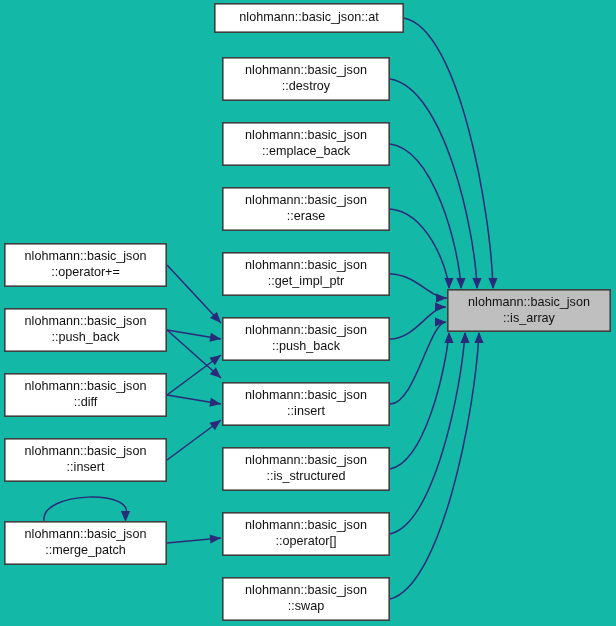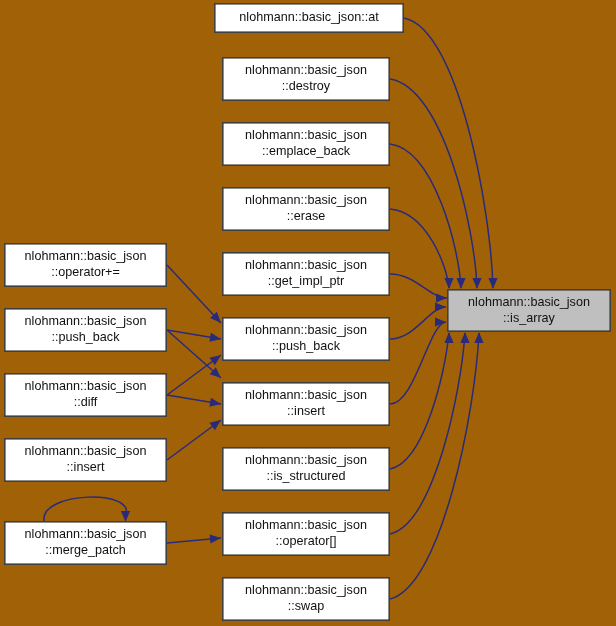--- a/index.html
+++ b/index.html
@@ -4,21 +4,21 @@
 <style>
   html, body {
     margin: 0;
     padding: 0;
     background: #ffffff;
   }
   #graph-root {
     position: relative;
     width: 616px;
     height: 626px;
-    background: #a16207;
+    background: #14b8a6;
     font-family: "Liberation Sans", sans-serif;
     overflow: hidden;
   }
   svg.graph-canvas {
     position: absolute;
     top: 0;
     left: 0;
     width: 616px;
     height: 626px;
   }

